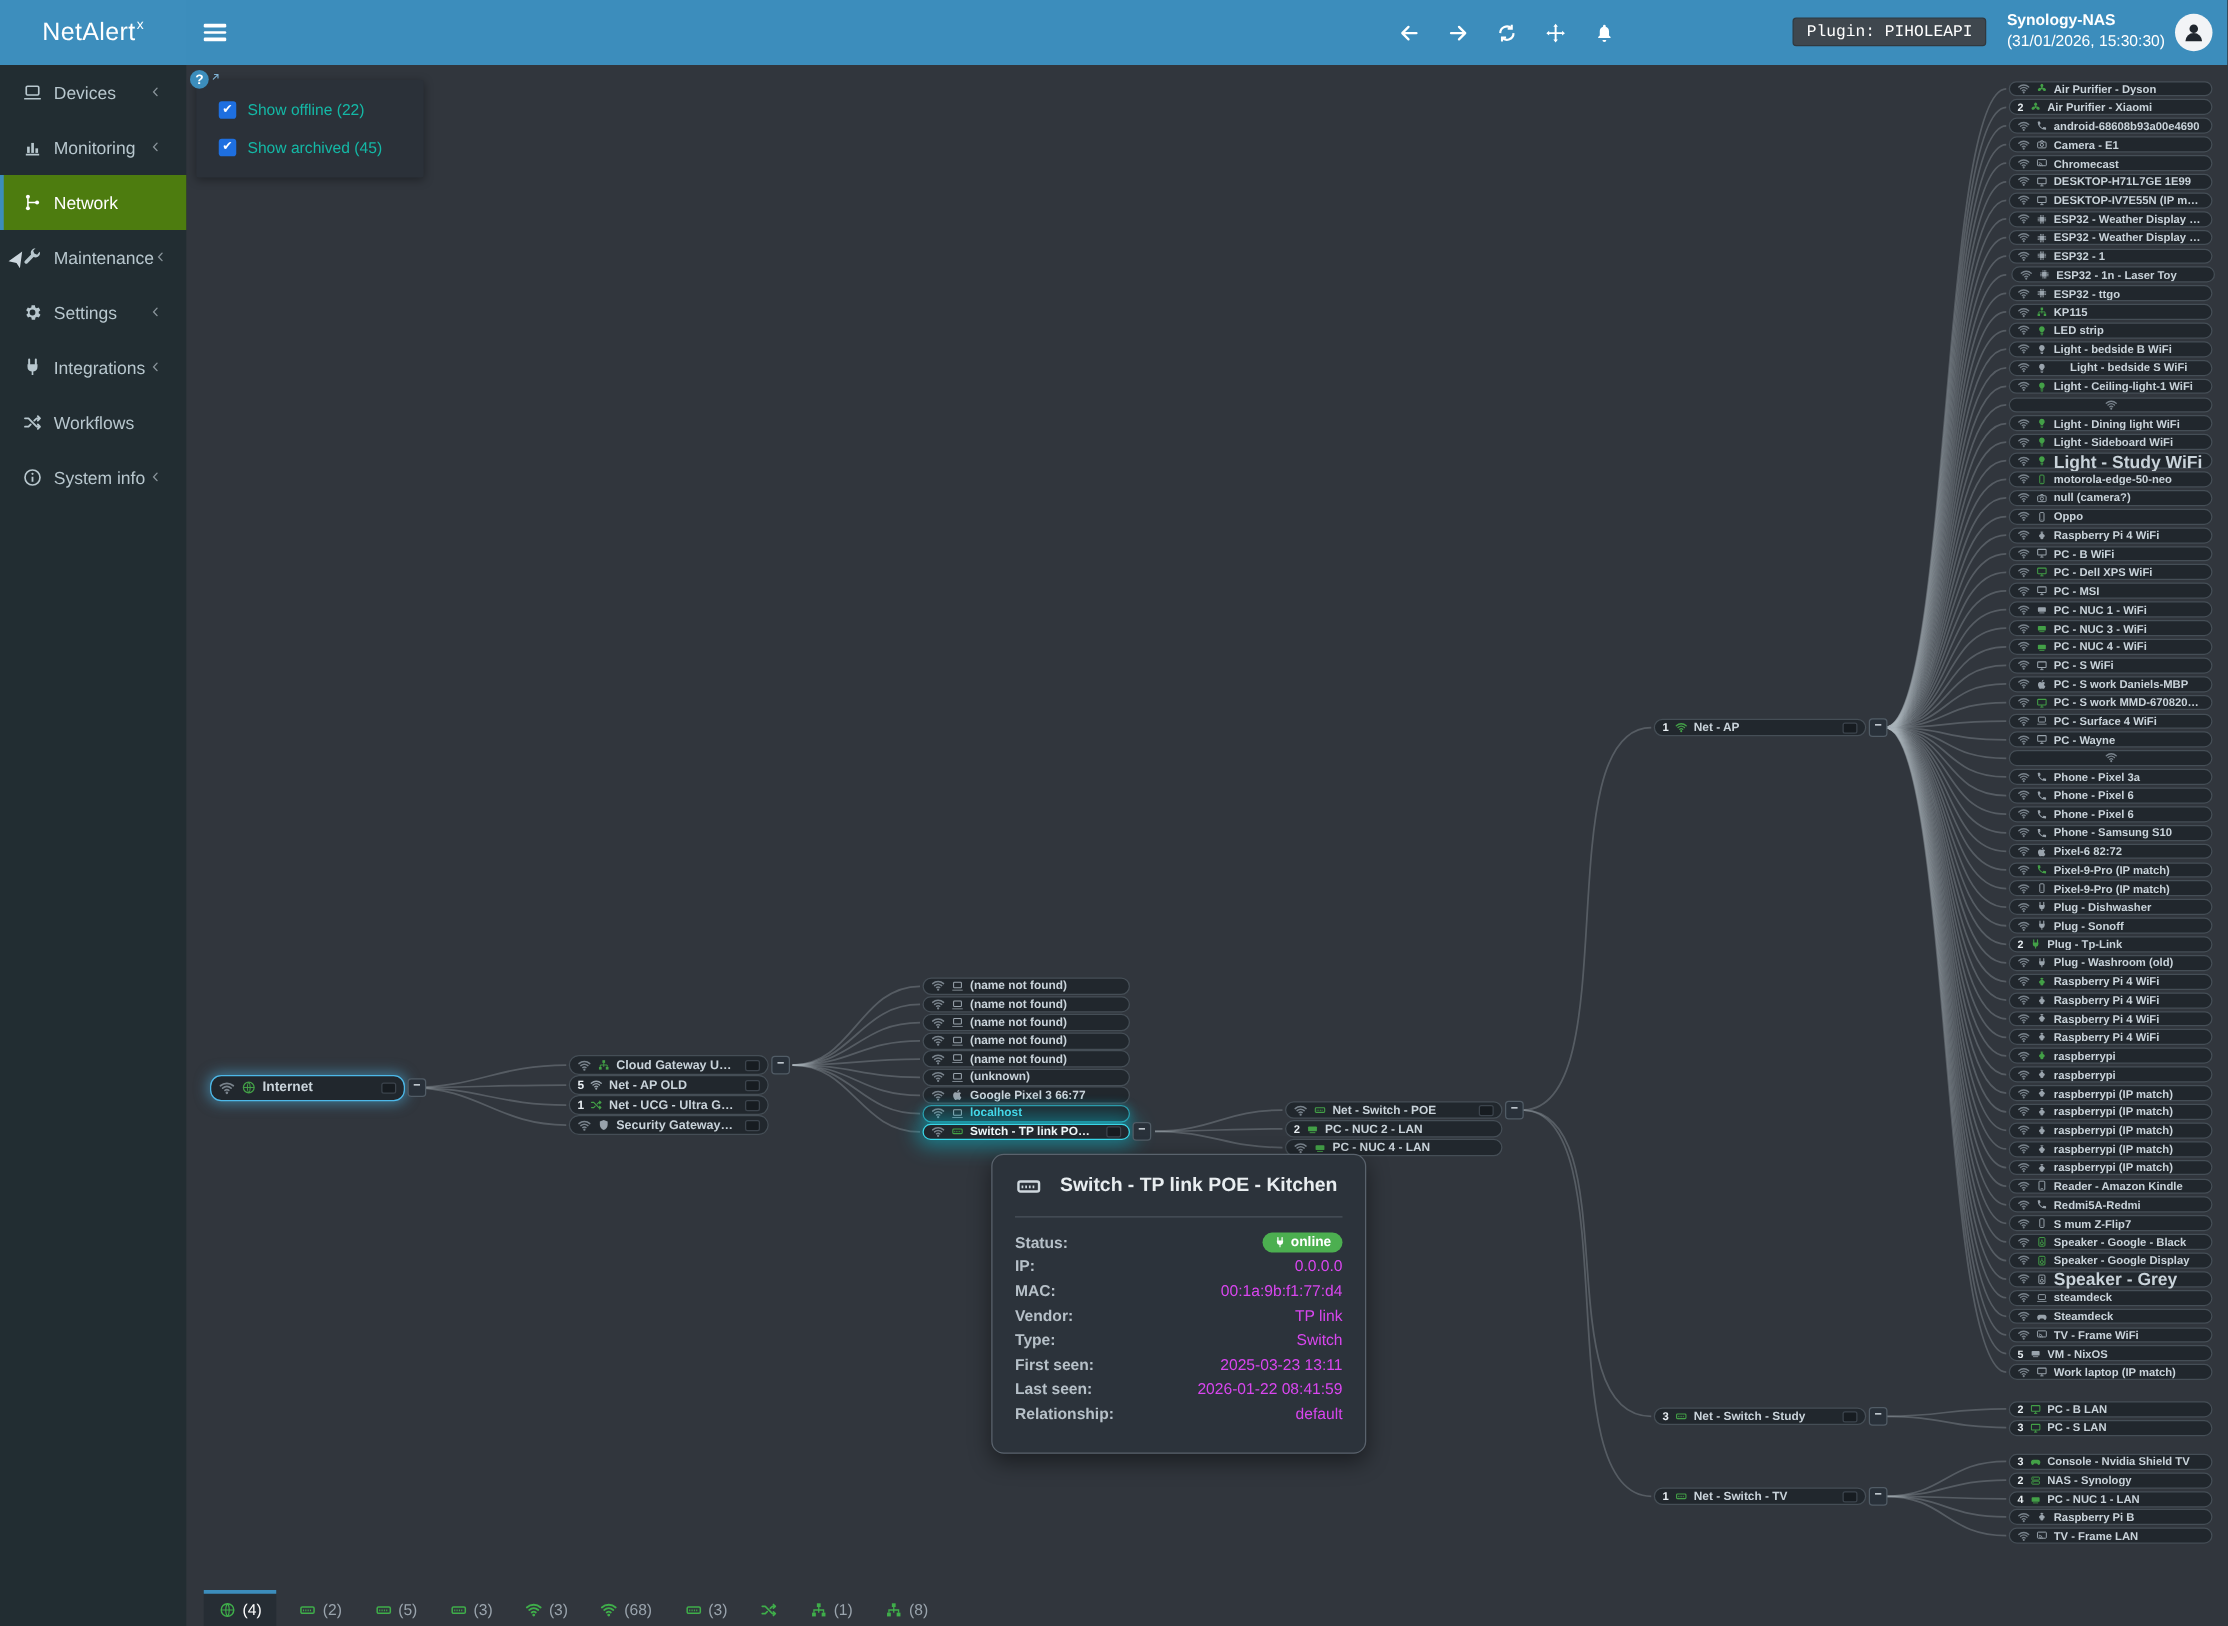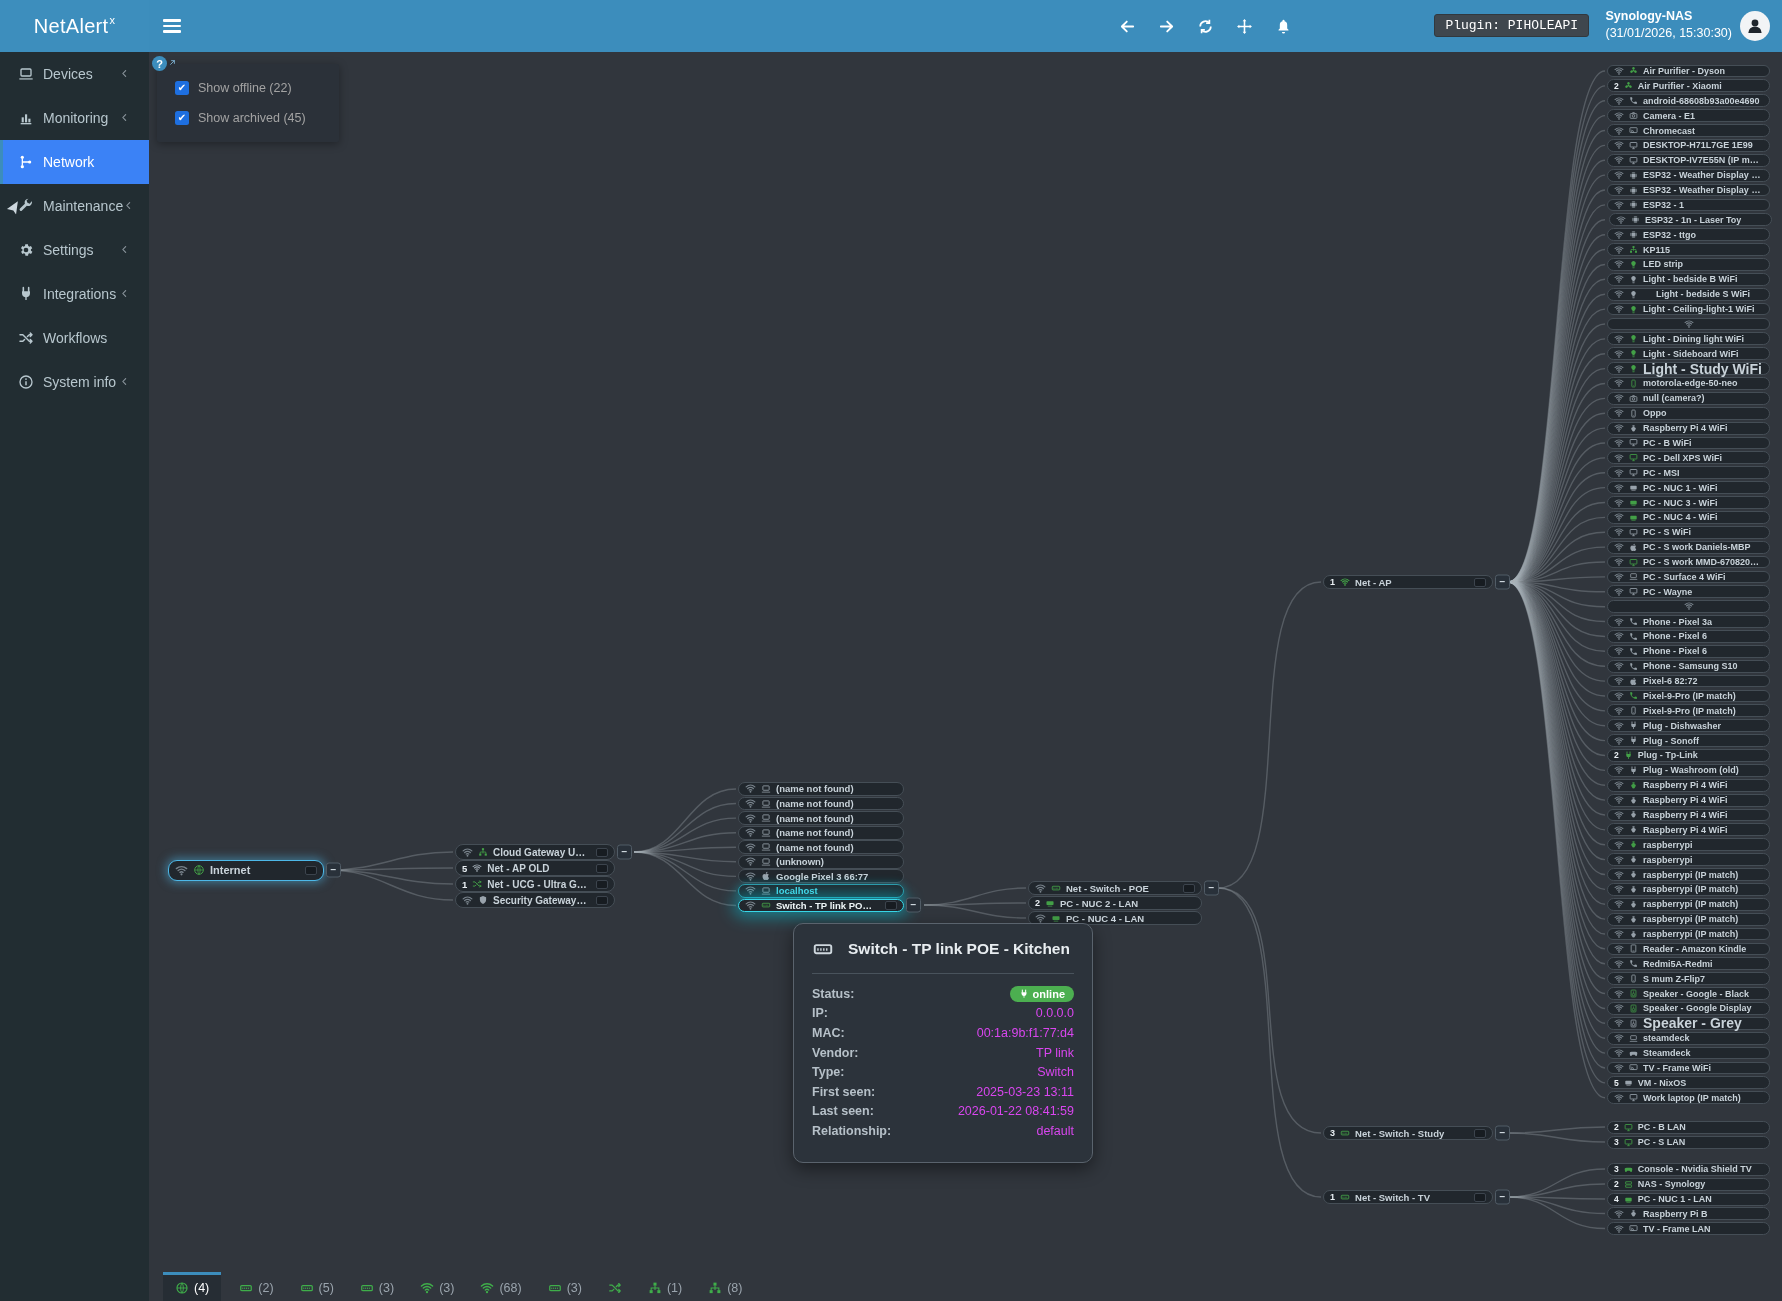--- a/index.html
+++ b/index.html
@@ -21,34 +21,34 @@
   .srv .n{font-weight:bold;}
   .avatar{position:absolute;right:12px;top:11px;width:30px;height:30px;border-radius:50%;background:#f2f4f6;
         display:flex;align-items:center;justify-content:center;color:#20262d;overflow:hidden;}
   
   .sidebar{position:absolute;left:0;top:52px;bottom:0;width:149px;background:#222d32;z-index:15;}
   .side-item{height:44px;display:flex;align-items:center;padding:0 10px 0 15px;color:#b8c7ce;font-size:14px;
         cursor:pointer;border-left:3px solid transparent;box-sizing:border-box;}
   .side-item svg{margin-right:9px;flex:none;}
   .side-item .sl{flex:1;}
   .side-item .chev{color:#8a949b;}
-  .side-item.active{background:#3b82f6;color:#fff;border-left-color:#3c8dbc;}
+  .side-item.active{background:#4d7c0f;color:#fff;border-left-color:#3c8dbc;}
   .plane{position:absolute;left:6px;top:200px;color:#cdd7de;z-index:16;transform:rotate(-14deg);}
   
   .fpanel{position:absolute;left:157px;top:64px;width:182px;height:78px;background:#2b3139;
         box-shadow:0 2px 8px rgba(0,0,0,.35);z-index:12;border-radius:2px;}
   .fhelp{position:absolute;left:152px;top:56px;z-index:13;display:flex;align-items:flex-start;}
   .fhelp .q{width:15px;height:15px;border-radius:50%;background:#3c8dbc;color:#fff;font-size:11px;font-weight:bold;
         display:flex;align-items:center;justify-content:center;}
   .fhelp .ext{color:#7fb3d5;margin-left:1px;margin-top:-3px;}
   .fopt{display:flex;align-items:center;gap:9px;margin:10px 0 0 18px;height:20px;}
   .fopt:first-child{margin-top:14px;}
   .cbx{width:14px;height:14px;border-radius:2.5px;background:#1e6fe0;color:#fff;font-size:10px;line-height:14px;
         text-align:center;flex:none;cursor:pointer;}
-  .fopt .flab{color:#a3a3a3;font-size:12.5px;}
+  .fopt .flab{color:#14b8a6;font-size:12.5px;}
   
   #edges{position:absolute;left:0;top:0;z-index:1;pointer-events:none;}
   .node{position:absolute;display:flex;align-items:center;gap:5px;padding:0 6px;background:#21272d;
         border:1px solid #454e56;border-radius:9px;box-sizing:border-box;color:#c9d3da;font-weight:bold;
         white-space:nowrap;z-index:2;cursor:pointer;}
   .node .lbl{overflow:hidden;text-overflow:ellipsis;flex:1;}
   .node .pfx{color:#e9eff3;font-size:.95em;flex:none;}
   .node .endic{flex:none;width:10px;height:7px;border-radius:2px;background:#171c21;border:1px solid #3c444d;
         margin-left:4px;}
   .colbtn{position:absolute;right:-18px;top:50%;transform:translateY(-50%);width:13px;height:13px;

